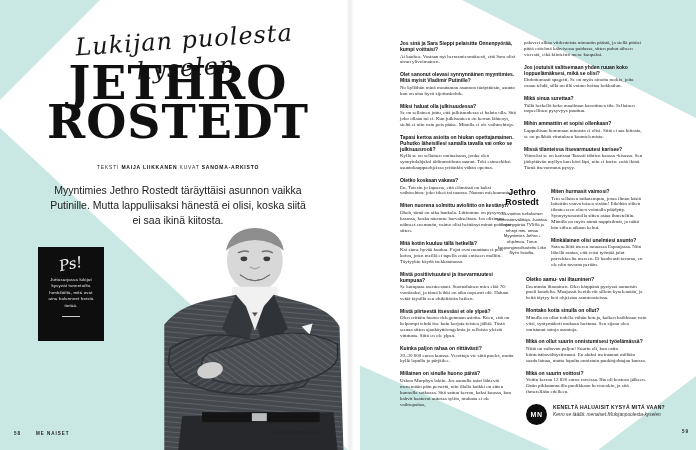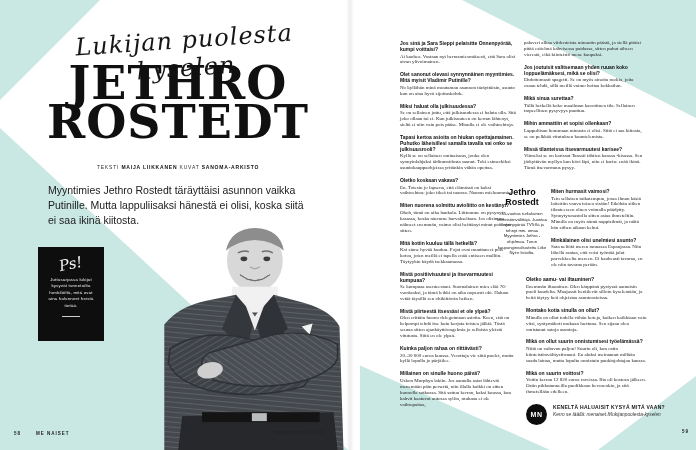--- a/index.html
+++ b/index.html
@@ -17,21 +17,21 @@
           background:linear-gradient(90deg,rgba(0,0,0,0) 0%,rgba(0,0,0,.07) 50%,rgba(0,0,0,0) 100%);}
   
   .kicker{left:60px;top:26px;width:250px;text-align:center;
           font-family:"DejaVu Serif",serif;font-style:italic;font-size:24px;
           transform:rotate(-4deg);letter-spacing:1px;color:#161616;}
   .title{left:18px;top:64px;width:320px;text-align:center;
          font-family:"DejaVu Serif",serif;font-weight:700;font-size:46px;line-height:39px;
          letter-spacing:1px;color:#101010;}
   .byline{left:18px;top:164px;width:320px;text-align:center;font-size:5px;letter-spacing:.8px;color:#333;}
   .byline b{color:#111;}
-  .intro{left:48px;top:183px;width:260px;font-size:10.5px;line-height:15px;
+  .intro{left:48px;top:183px;width:260px;text-align:center;font-size:10.5px;line-height:15px;
          font-weight:500;color:#202020;}
   .psbox{left:38px;top:247px;width:66px;height:94px;background:#0e0e0e;color:#f2f2f2;
          display:flex;flex-direction:column;align-items:center;padding-top:8px;box-sizing:border-box;}
   .ps-title{font-family:"DejaVu Serif",serif;font-style:italic;font-size:15px;transform:rotate(-12deg);margin-bottom:4px;}
   .ps-text{width:50px;text-align:center;font-size:4.3px;line-height:6.4px;letter-spacing:.2px;}
   .ps-rule{width:18px;height:1px;background:#cfcfcf;margin-top:7px;}
   .foot{font-size:4.5px;letter-spacing:1px;font-weight:700;color:#222;}
   .photo{left:106px;top:221px;width:240px;height:229px;}
   
   .col{display:flex;flex-direction:column;gap:6px;}

